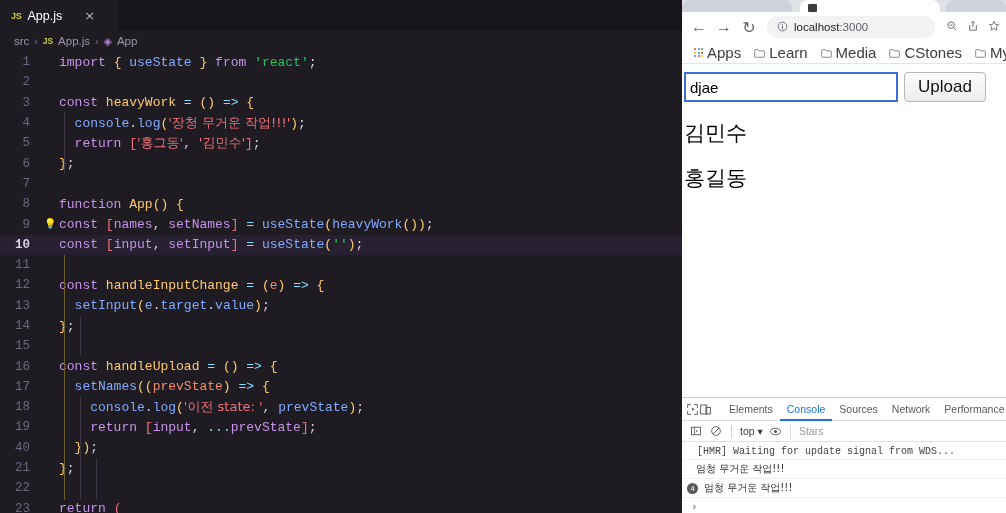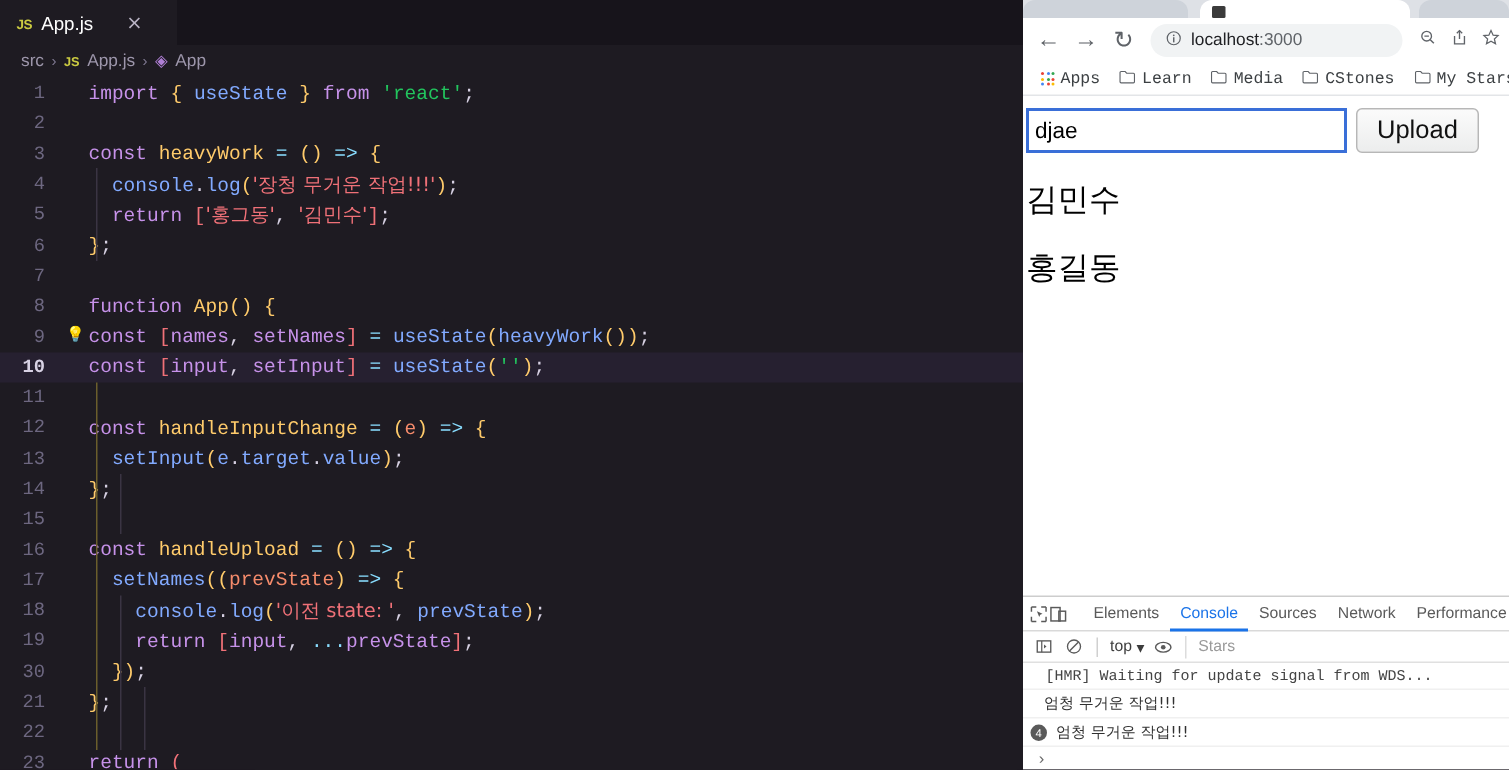--- a/index.html
+++ b/index.html
@@ -137,21 +137,21 @@
   .omnitext .dim { color: #5f6368; }
   .navicons { display: flex; align-items: center; gap: 9px; padding-left: 6px; }
 
   .bookmarks {
     height: 22px; background: #ffffff; display: flex; align-items: center;
     padding: 0 4px 0 7px; gap: 3px; border-bottom: 1px solid #e3e5e8;
     overflow: hidden;
   }
   .bm {
     display: flex; align-items: center; gap: 4px; padding: 2px 5px;
-    font-size: 11px; color: #3c4043; white-space: nowrap; border-radius: 3px; font-family: Liberation Mono, monospace;
+    font-size: 15px; color: #3c4043; white-space: nowrap; border-radius: 3px;
   }
   .grid3 {
     display: grid; grid-template-columns: repeat(3,2px); grid-gap: 1.5px;
     width: 9px;
   }
   .grid3 i { width: 2px; height: 2px; display: block; border-radius: 50%; }
 
   .page {
     position: absolute; left: 0; top: 64px; right: 0; bottom: 116px;
     background: #ffffff; overflow: hidden; padding: 8px 0 0 0;
@@ -357,21 +357,21 @@
         <span class="lnum">18</span>
         <span class="gutterbulb"></span>
         <span class="ctext">    <span class="blue">console</span><span class="id">.</span><span class="blue">log</span><span class="br">(</span><span class="strk kor">'이전 state: '</span><span class="id">, </span><span class="blue">prevState</span><span class="br">)</span><span class="id">;</span></span>
       </div>
       <div class="coderow">
         <span class="lnum">19</span>
         <span class="gutterbulb"></span>
         <span class="ctext">    <span class="k">return</span> <span class="brpink">[</span><span class="lav">input</span><span class="id">, </span><span class="pun">...</span><span class="lav">prevState</span><span class="brpink">]</span><span class="id">;</span></span>
       </div>
       <div class="coderow">
-        <span class="lnum">30</span>
+        <span class="lnum">40</span>
         <span class="gutterbulb"></span>
         <span class="ctext">  <span class="br">})</span><span class="id">;</span></span>
       </div>
       <div class="coderow">
         <span class="lnum">21</span>
         <span class="gutterbulb"></span>
         <span class="ctext"><span class="br">}</span><span class="id">;</span></span>
       </div>
       <div class="coderow">
         <span class="lnum">22</span>

